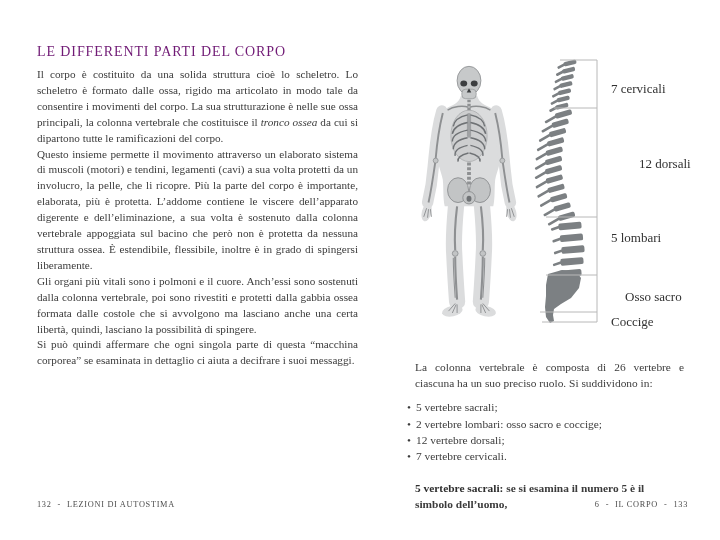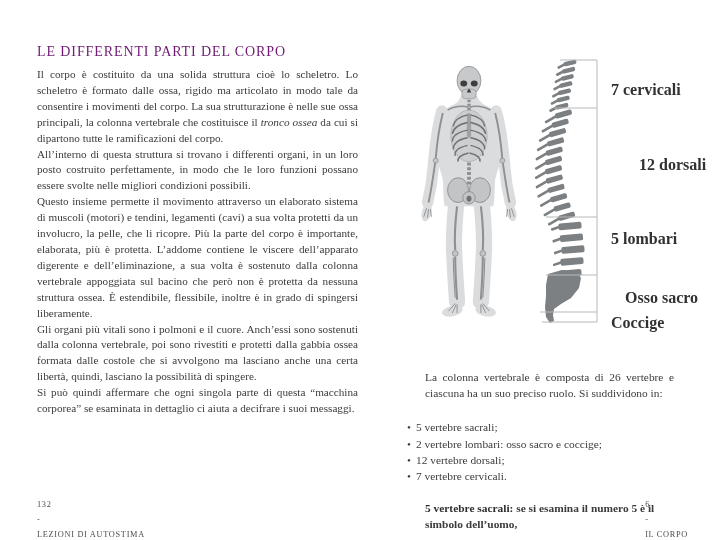--- a/index.html
+++ b/index.html
@@ -13,55 +13,54 @@
   .book-title{
     font-size:14px;font-weight:400;letter-spacing:0.9px;color:#701a75;
     margin:0 0 7px 0;white-space:nowrap;
   }
   .body-text p{
     margin:0;font-size:11.2px;line-height:15.9px;text-align:justify;color:#3b3b3b;
   }
   .it{font-style:italic;}
   .page-footer{
     position:absolute;top:500px;font-size:8.3px;letter-spacing:0.7px;color:#4c4c4c;
-    display:flex;gap:6px;align-items:baseline;white-space:nowrap;flex-direction:column;
+    display:flex;gap:6px;align-items:baseline;white-space:nowrap;
   }
   .footer-left{left:37px;}
   .footer-right{right:32px;}
   
   .skeleton-svg{position:absolute;left:419px;top:57px;}
   .spine-svg{position:absolute;left:524px;top:56px;}
   .bracket-svg{position:absolute;left:540px;top:58px;}
   #vertebrae rect{fill:#7c8083;}
   .sacrum{fill:#7c8083;}
   .bracket-line{stroke:#b8b8b8;stroke-width:1;}
   .spine-label{
-    position:absolute;left:611px;font-size:16px;color:#313131;white-space:nowrap;font-weight:bold;
+    position:absolute;left:611px;font-size:13px;color:#313131;white-space:nowrap;
   }
   .lbl-0{top:81px;} .lbl-1{top:156px;margin-left:28px;} .lbl-2{top:230px;} .lbl-3{top:289px;padding-left:14px;} .lbl-4{top:314px;}
   
   .right-text{
     position:absolute;left:407px;top:351px;width:285px;
     font-size:11.4px;line-height:16.2px;color:#3b3b3b;
   }
-  .right-text p{margin:18px;text-align:justify;}
+  .right-text p{margin:8px;text-align:justify;}
   .right-text ul{list-style:none;margin:0;padding:0;}
   .right-text li{display:flex;gap:5px;}
   .bullet-glyph{flex:0 0 auto;}
   .closing-para{margin-top:16px !important;text-align:left !important;font-weight:bold;}
   .closing-para b{color:#2e2e2e;}
 </style>
 </head>
 <body>
 
 <div class="left-page">
   <h1 class="book-title">LE DIFFERENTI PARTI DEL CORPO</h1>
   <div class="body-text">
     <p><span>Il corpo è costituito da una solida struttura cioè lo scheletro. Lo scheletro è formato dalle ossa, rigido ma articolato in modo tale da consentire i movimenti del corpo. La sua strutturazione è nelle sue ossa principali, la colonna vertebrale che costituisce il </span><span class="it">tronco ossea</span><span> da cui si dipartono tutte le ramificazioni del corpo.</span></p>
-    <p>All’interno di questa struttura si trovano i differenti organi, in un loro posto costruito perfettamente, in modo che le loro funzioni possano essere svolte nelle migliori condizioni possibili.</p>
     <p>Questo insieme permette il movimento attraverso un elaborato sistema di muscoli (motori) e tendini, legamenti (cavi) a sua volta protetti da un involucro, la pelle, che li ricopre. Più la parte del corpo è importante, elaborata, più è protetta. L’addome contiene le viscere dell’apparato digerente e dell’eliminazione, a sua volta è sostenuto dalla colonna vertebrale appoggiata sul bacino che però non è protetta da nessuna struttura ossea. È estendibile, flessibile, inoltre è in grado di spingersi liberamente.</p>
     <p>Gli organi più vitali sono i polmoni e il cuore. Anch’essi sono sostenuti dalla colonna vertebrale, poi sono rivestiti e protetti dalla gabbia ossea formata dalle costole che si avvolgono ma lasciano anche una certa libertà, quindi, lasciano la possibilità di spingere.</p>
     <p>Si può quindi affermare che ogni singola parte di questa “macchina corporea” se esaminata in dettaglio ci aiuta a decifrare i suoi messaggi.</p>
   </div>
 </div>
 
 <div class="page-footer footer-left">
   <span>132</span>
   <span>-</span>
   <span>LEZIONI DI AUTOSTIMA</span>

